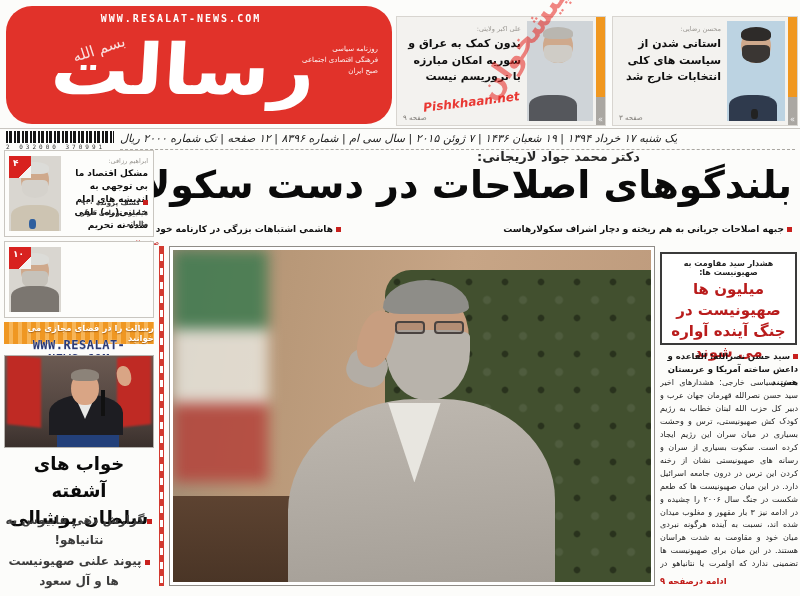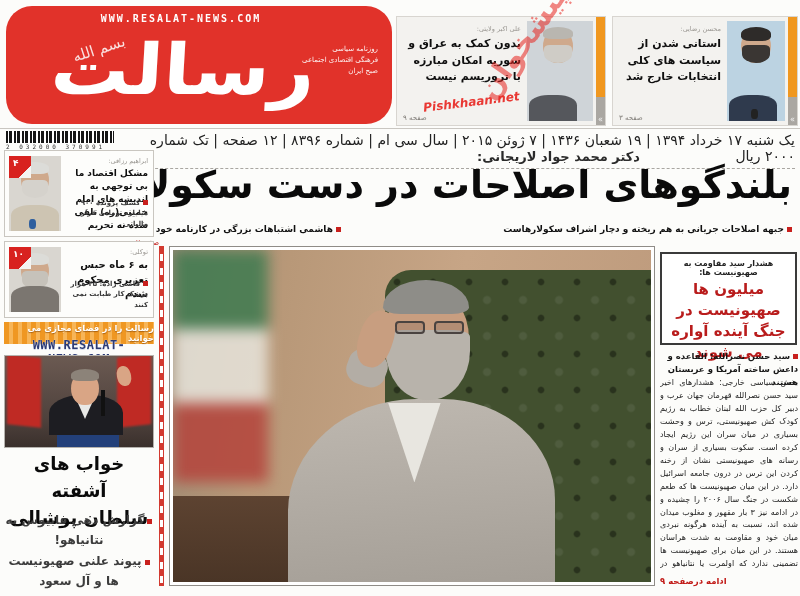--- a/index.html
+++ b/index.html
@@ -34,22 +34,22 @@
            transform:rotate(-7deg); opacity:.9; z-index:5; }
   .wm-fa { position:absolute; left:60px; top:8px; color:#e8241f; font-weight:bold; font-size:30px;
            transform:rotate(-55deg); opacity:.55; z-index:5; direction:rtl; }
 
   
   .toprule { position:absolute; left:0; right:0; top:128px; border-top:1px solid #c9c6c1; }
   .barcode { position:absolute; left:6px; top:131px; width:108px; height:12px;
              background:repeating-linear-gradient(90deg,#151515 0 2px,#fff 2px 3px,#151515 3px 6px,#fff 6px 8px); }
   .bc-digits { position:absolute; left:6px; top:143px; width:108px; font-family:"DejaVu Sans Mono", monospace;
                font-size:6px; letter-spacing:3px; color:#333; }
-  .dateline { position:absolute; left:120px; right:5px; top:132px; direction:rtl; text-align:right; font-size:14px;
-              color:#222; border-bottom:1px dashed #a9a6a1; padding-bottom:4px; }
+  .dateline { position:absolute; left:120px; right:5px; top:132px; direction:rtl; text-align:left; font-size:11px;
+              color:#222; border-bottom:1px dashed #a9a6a1; padding-bottom:4px;font-style:italic; }
 
   
   .kicker { position:absolute; left:160px; right:160px; top:149px; text-align:right; direction:rtl;
             font-size:13px; font-weight:bold; color:#2b2b2b; }
   .lead-head { position:absolute; left:150px; right:8px; top:163px; text-align:center; direction:rtl;
                font-weight:bold; font-size:38px; color:#0a0a0a; white-space:nowrap; }
   .lead-bullets { position:absolute; left:135px; right:8px; top:224px; display:flex; justify-content:space-between;
                   direction:rtl; font-size:9px; font-weight:bold; color:#111; }
   .sq { display:inline-block; width:5px; height:5px; background:#c8201d; margin-left:3px; }
   .lead-page { position:absolute; left:136px; top:238px; color:#c11a17; font-size:7.5px; direction:rtl; }
@@ -245,25 +245,20 @@
   </div>
 
   <div class="sb-item sb2">
     <div class="sb-badge">۱۰</div>
     <div class="sb-photo">
       <div class="p-head2"></div>
       <div class="p-hair2"></div>
       <div class="p-beard2" style="background:#c6c2ba;"></div>
       <div class="p-suit2" style="background:#7b7670;"></div>
     </div>
-    <div class="sb-text">
-      <div class="sb-label">توکلی:</div>
-      <div class="sb-head" style="font-size:10px;">به ۶ ماه حبس تعزیری محکوم شدم</div>
-      <div class="sb-bullet"><i class="sq"></i><span>قاضی زاده: ۴۵ هزار پزشک کار طبابت نمی کنند</span></div>
-    </div>
   </div>
 
   <div class="sb-banner">رسالت را در فضای مجازی می خوانید</div>
   <div class="sb-url">WWW.RESALAT-NEWS.COM</div>
 
   <div class="erd">
     <div class="erd-flag erd-f1"></div>
     <div class="erd-flag erd-f2"></div>
     <div class="erd-lect"></div>
     <div class="erd-suit"></div>

